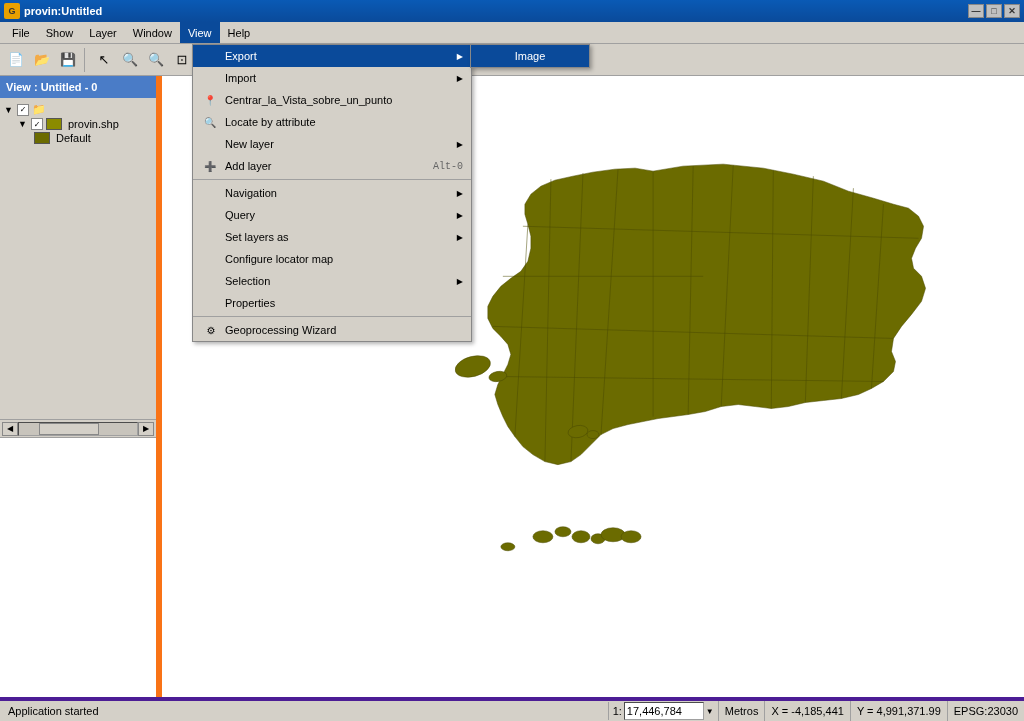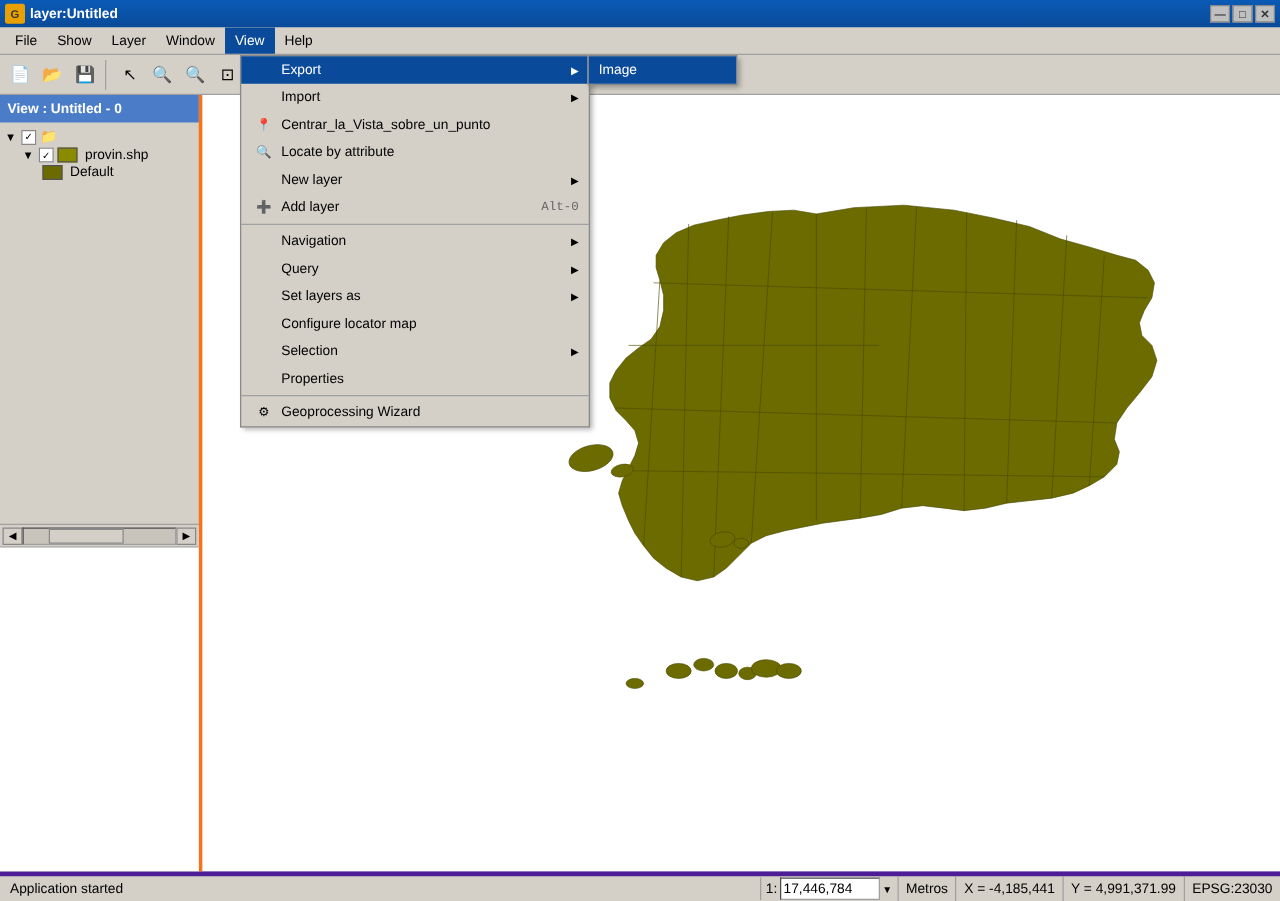--- a/index.html
+++ b/index.html
@@ -57,21 +57,21 @@
     
     #main {
       display: flex;
       height: calc(721px - 22px - 22px - 32px - 24px);
     }
 
     
     #left-panel {
       width: 162px;
       background: #d4d0c8;
-      border-right: 3px solid #f97316;
+      border-right: 6px solid #f97316;
       display: flex; flex-direction: column;
     }
     #view-title {
       height: 22px;
       background: #4a7cc7;
       color: white;
       display: flex; align-items: center;
       padding: 0 6px;
       font-size: 11px;
       font-weight: bold;
@@ -161,20 +161,21 @@
       background: #d4d0c8;
       border: 1px solid #888;
       box-shadow: 2px 2px 4px rgba(0,0,0,0.3);
       z-index: 101;
     }
     .dd-item-export {
       display: flex; align-items: center;
       padding: 3px 8px;
       cursor: pointer;
       height: 22px;
+      justify-content: center;
     }
     .dd-item-export.highlighted { background: #0a4a9a; color: white; }
 
     
     #status-bar {
       height: 24px;
       background: #d4d0c8;
       border-top: 4px solid #4c1d95;
       display: flex; align-items: center;
       font-size: 11px;
@@ -200,21 +201,21 @@
       font-size: 11px;
     }
     .scale-arrow { font-size: 8px; cursor: pointer; }
   </style>
 </head>
 <body>
 
 <div id="title-bar">
   <div class="title-left">
     <div class="title-icon">G</div>
-    <span>layer:Untitled</span>
+    <span>provin:Untitled</span>
   </div>
   <div class="win-controls">
     <div class="win-btn">—</div>
     <div class="win-btn">□</div>
     <div class="win-btn">✕</div>
   </div>
 </div>
 
 <div id="menu-bar">
   <div class="menu-item">File</div>

